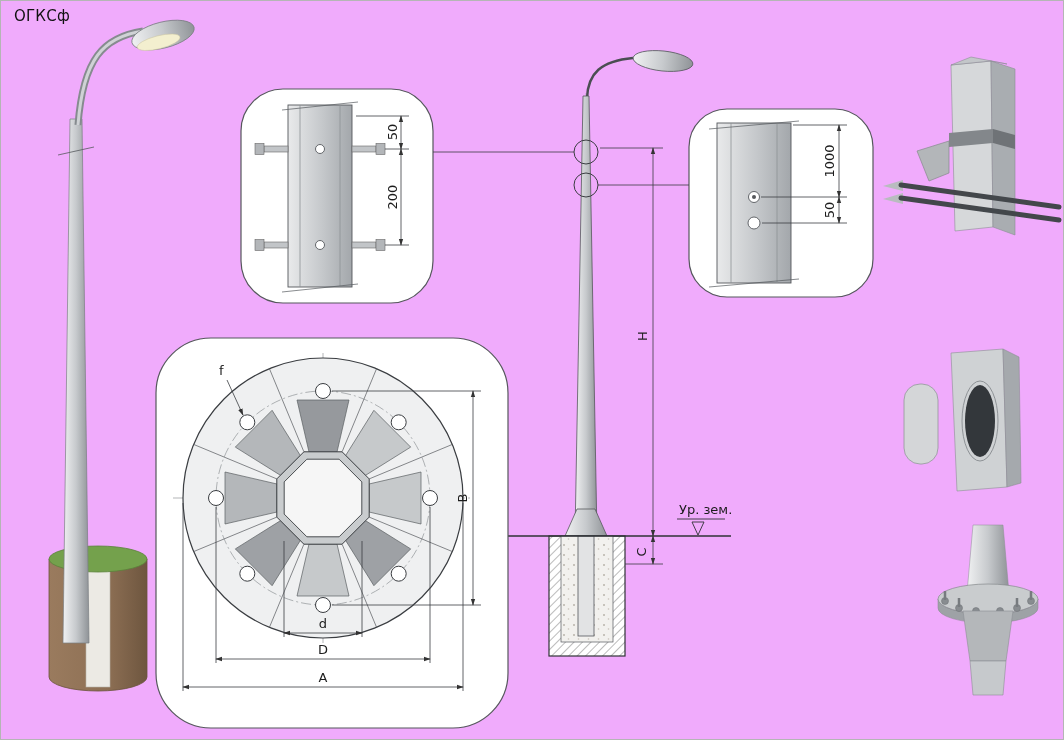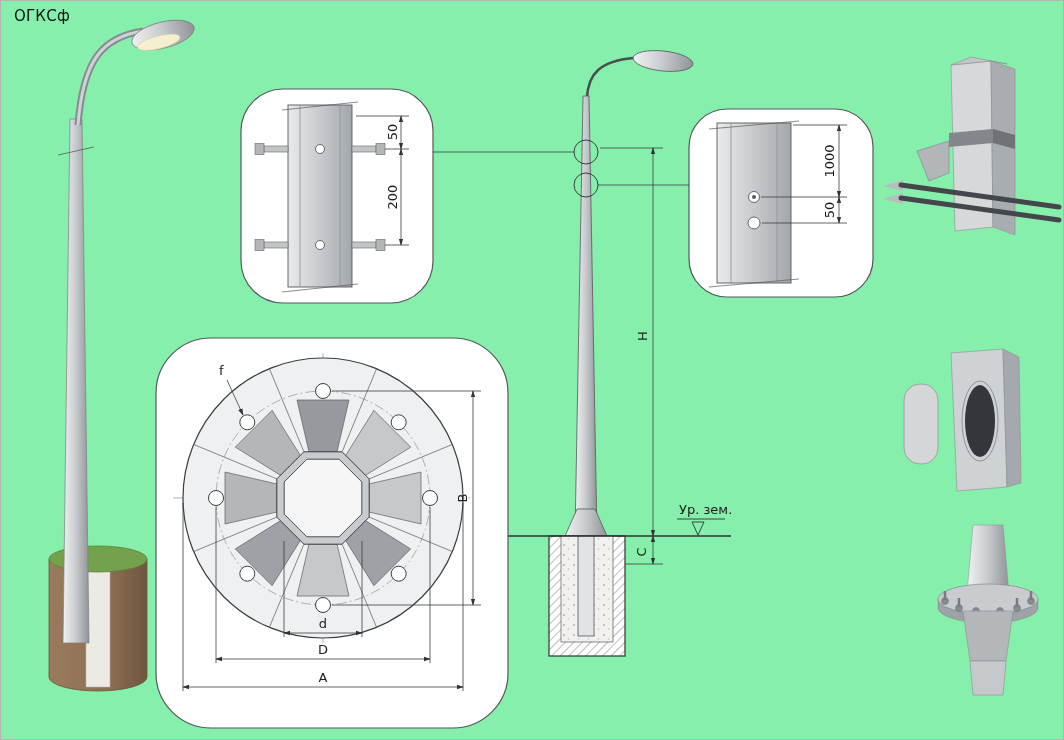--- a/index.html
+++ b/index.html
@@ -1,16 +1,16 @@
 <!DOCTYPE html>
 <html><head>
 <meta charset="utf-8">
 <style>
   html,body{margin:0;padding:0;background:#e9e9e9;}
-  .canvas{position:relative;width:1064px;height:740px;background:#86efac;border:1px solid #b5b5b5;box-sizing:border-box;overflow:hidden;font-family:"DejaVu Sans",sans-serif;}
+  .canvas{position:relative;width:1064px;height:740px;background:#f0abfc;border:1px solid #b5b5b5;box-sizing:border-box;overflow:hidden;font-family:"DejaVu Sans",sans-serif;}
   .title{position:absolute;left:13px;top:6px;font-size:15px;color:#111;letter-spacing:.2px;}
   svg{position:absolute;left:0;top:0;}
   text{font-family:"DejaVu Sans",sans-serif;font-size:13px;fill:#1c1c1c;}
 </style>
 </head>
 <body>
 
 <div class="canvas">
   <div class="title">ОГКСф</div>
 

